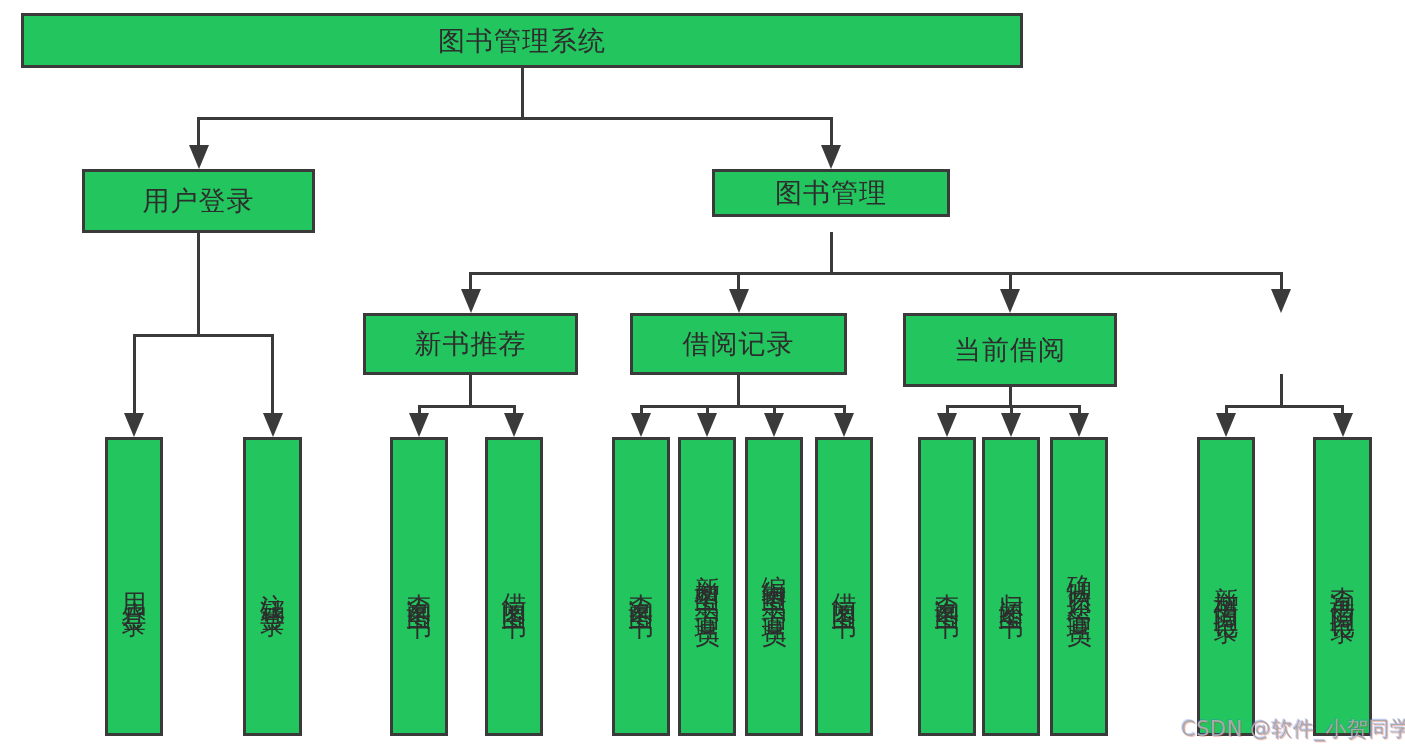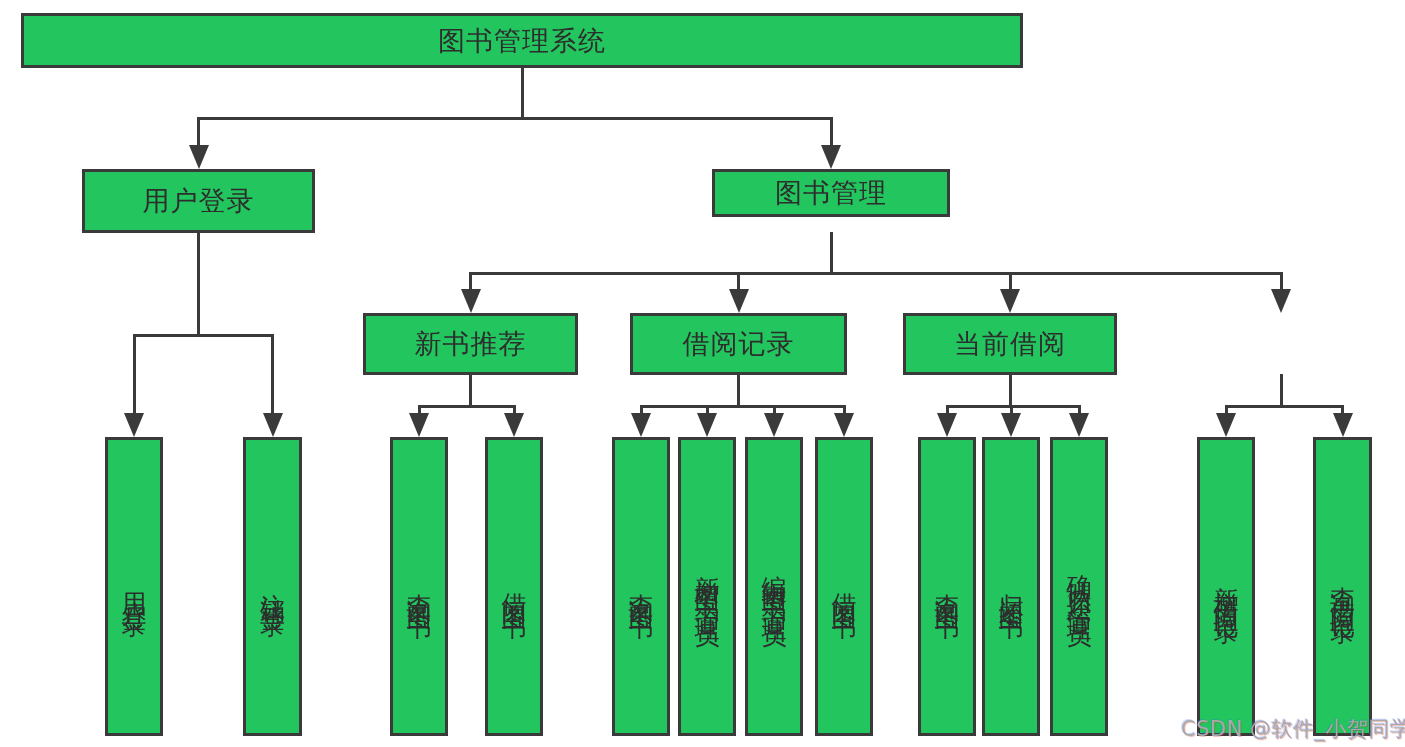--- a/index.html
+++ b/index.html
@@ -73,21 +73,21 @@
     </div>
     <div class="node horiz" style="left: 712px; top: 169px; width: 238px; height: 48px;">
       <span class="lbl">图书管理</span>
     </div>
     <div class="node horiz" style="left: 363px; top: 313px; width: 215px; height: 62px;">
       <span class="lbl">新书推荐</span>
     </div>
     <div class="node horiz" style="left: 630px; top: 313px; width: 217px; height: 62px;">
       <span class="lbl">借阅记录</span>
     </div>
-    <div class="node horiz" style="left: 903px; top: 313px; width: 214px; height: 62px;">
+    <div class="node horiz" style="left: 903px; top: 313px; width: 214px; height: 74px;">
       <span class="lbl">当前借阅</span>
     </div>
     <div class="node vert" style="left: 105px; top: 437px; width: 58px; height: 299px;">
       <span class="lbl">用户登录</span>
     </div>
     <div class="node vert" style="left: 243px; top: 437px; width: 59px; height: 299px;">
       <span class="lbl">注销登录</span>
     </div>
     <div class="node vert" style="left: 390px; top: 437px; width: 58px; height: 299px;">
       <span class="lbl">查询图书</span>

